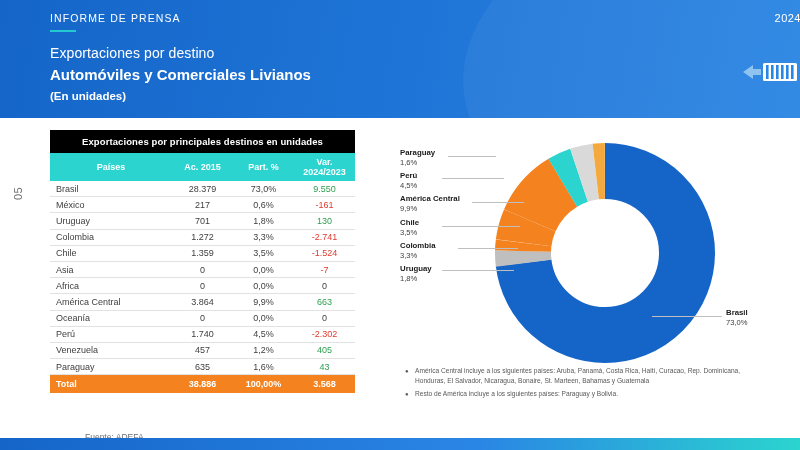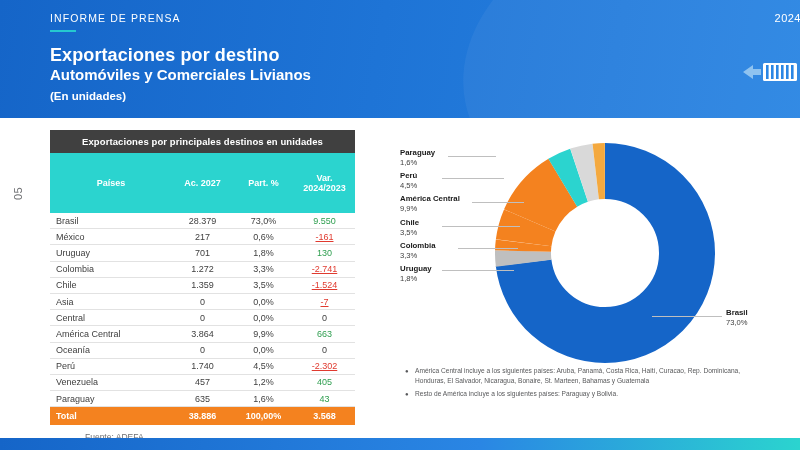--- a/index.html
+++ b/index.html
@@ -50,22 +50,22 @@
     position: absolute;
     right: 40px; top: 12px;
     color: #ffffff;
     font-size: 11px;
     letter-spacing: 0.5px;
   }
   .title1 {
     position: absolute;
     left: 50px; top: 45px;
     color: #ffffff;
-    font-size: 18px;
-    font-weight: bold;
+    font-size: 14px;
+    font-weight: normal;
     letter-spacing: 0.1px;
   }
   .title2 {
     position: absolute;
     left: 50px; top: 66px;
     color: #ffffff;
     font-size: 15px;
     font-weight: bold;
   }
   .title3 {
@@ -100,50 +100,50 @@
     left: 50px; top: 130px;
     width: 305px;
   }
   table.data {
     border-collapse: collapse;
     width: 305px;
     font-size: 9px;
     color: #404040;
   }
   table.data caption {
-    background: #404040;
+    background: #000000;
     color: #ffffff;
     font-size: 9.5px;
     font-weight: bold;
     text-align: center;
     padding: 6px 0 6px 0;
     letter-spacing: 0.1px;
   }
   table.data thead th {
     background: #2bd4cf;
     color: #ffffff;
     font-weight: bold;
     font-size: 9px;
-    padding: 20px 6px;
+    padding: 4px 6px;
     text-align: center;
     border: none;
   }
   table.data thead th.first { text-align: center; }
   table.data tbody td {
     padding: 2.6px 6px;
     border-bottom: 1px solid #e2e2e2;
     font-size: 9px;
     white-space: nowrap;
   }
   table.data tbody td.country { text-align: left; width: 40%; }
   table.data tbody td.num { text-align: center; width: 20%; }
   table.data tbody td.pct { text-align: center; width: 20%; }
   table.data tbody td.var { text-align: center; width: 20%; }
   .pos { color: #2e9e4f; }
-  .neg { color: #e03a2f; text-decoration: underline; }
+  .neg { color: #e03a2f; }
   .zero { color: #404040; }
   table.data tfoot td {
     background: #f4821f;
     color: #ffffff;
     font-weight: bold;
     font-size: 9px;
     padding: 4px 6px;
     border: none;
   }
   table.data tfoot td.country { text-align: left; }
@@ -228,21 +228,21 @@
 </div>
 
 <div class="page-num">05</div>
 
 <div class="table-wrap">
   <table class="data">
     <caption>Exportaciones por principales destinos en unidades</caption>
     <thead>
       <tr>
         <th class="first">Países</th>
-        <th>Ac. 2027</th>
+        <th>Ac. 2015</th>
         <th>Part. %</th>
         <th>Var. 2024/2023</th>
       </tr>
     </thead>
     <tbody>
       <tr>
           <td class="country">Brasil</td>
           <td class="num">28.379</td>
           <td class="pct">73,0%</td>
           <td class="var pos">9.550</td>
@@ -271,21 +271,21 @@
           <td class="pct">3,5%</td>
           <td class="var neg">-1.524</td>
         </tr>
       <tr>
           <td class="country">Asia</td>
           <td class="num">0</td>
           <td class="pct">0,0%</td>
           <td class="var neg">-7</td>
         </tr>
       <tr>
-          <td class="country">Central</td>
+          <td class="country">Africa</td>
           <td class="num">0</td>
           <td class="pct">0,0%</td>
           <td class="var zero">0</td>
         </tr>
       <tr>
           <td class="country">América Central</td>
           <td class="num">3.864</td>
           <td class="pct">9,9%</td>
           <td class="var pos">663</td>
         </tr>

